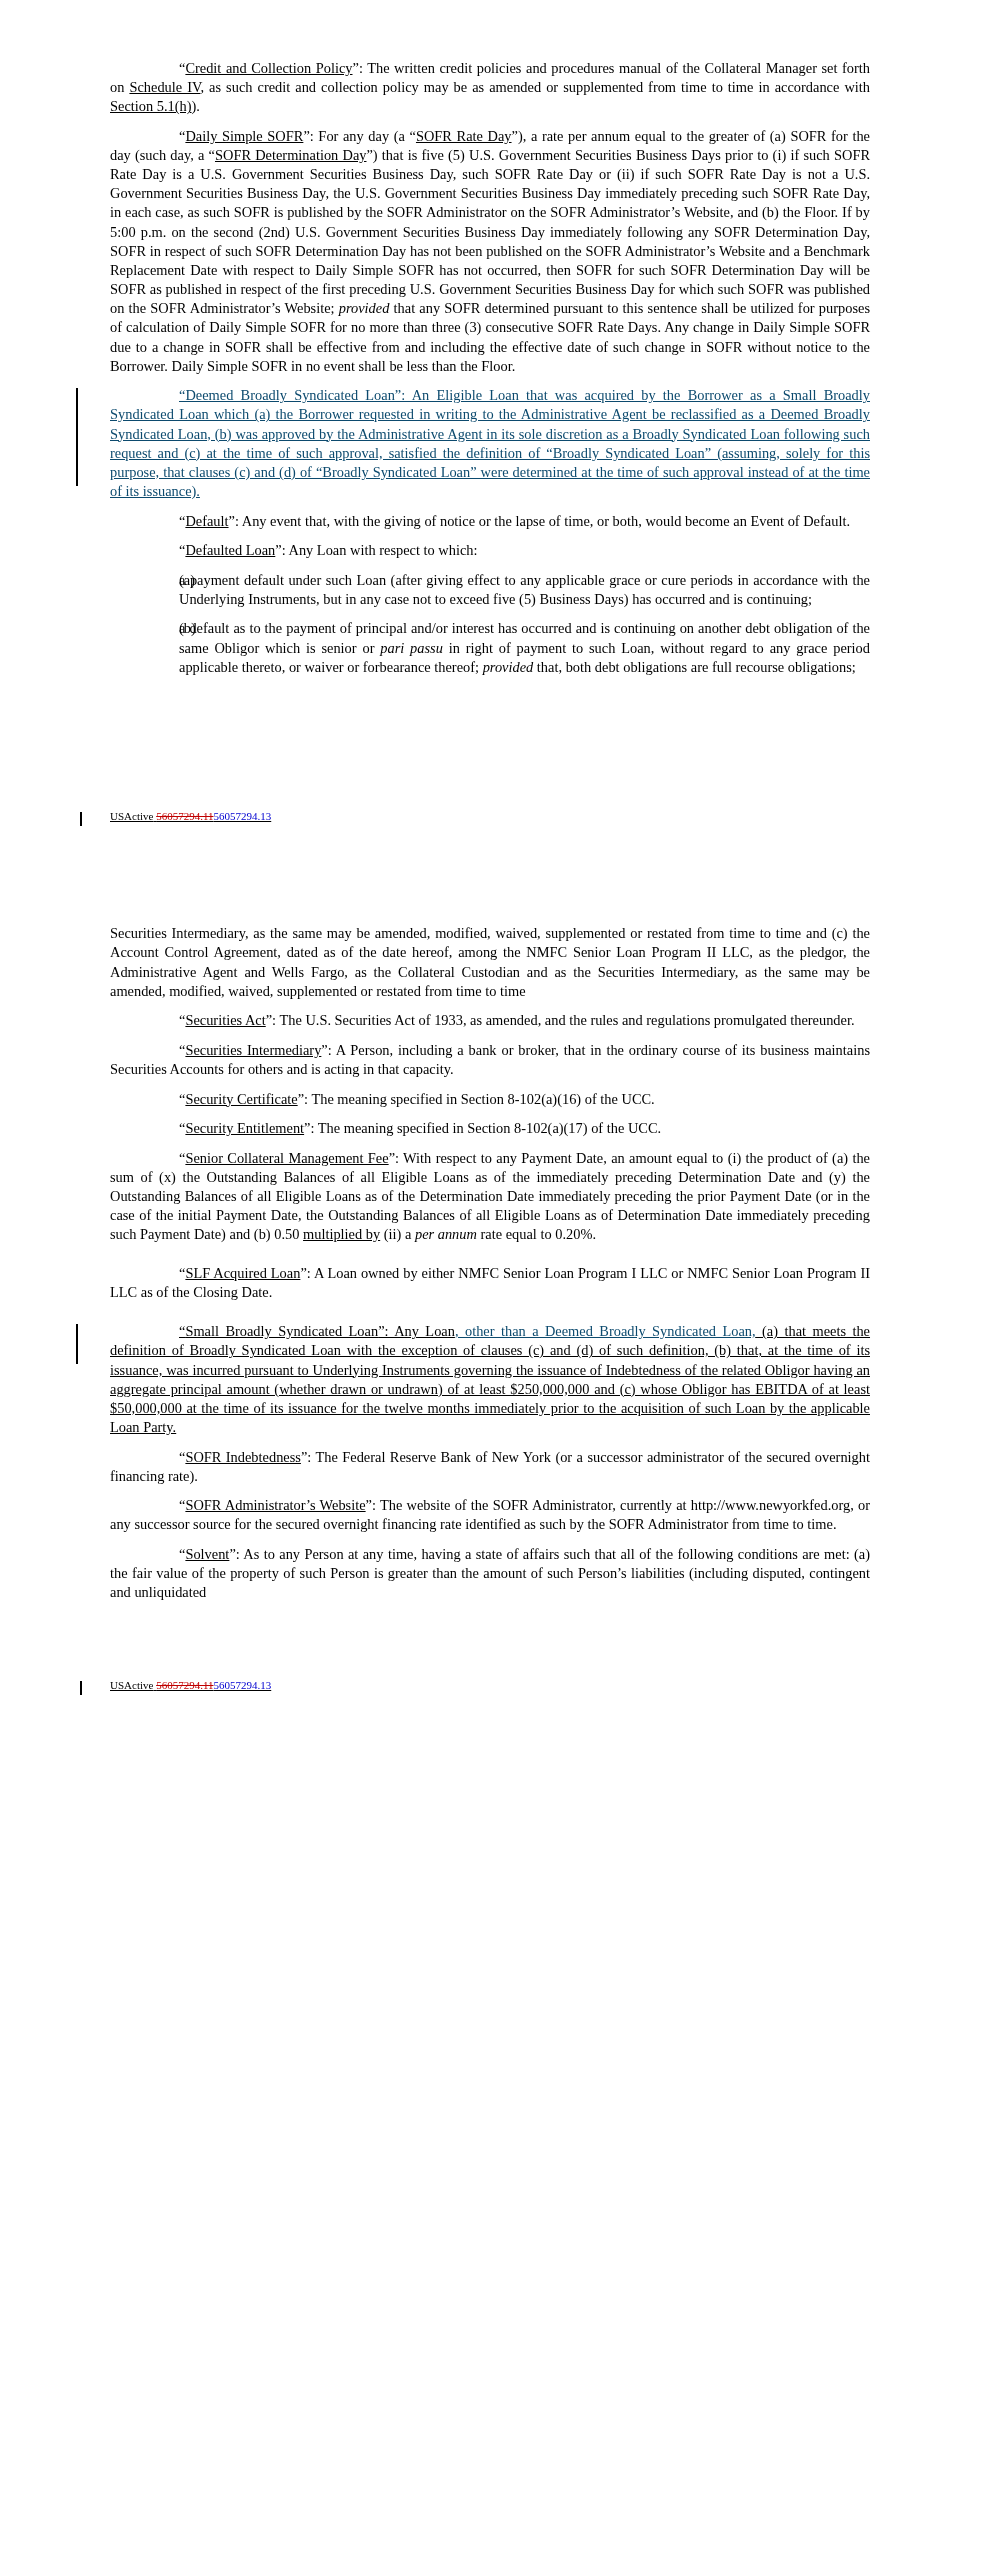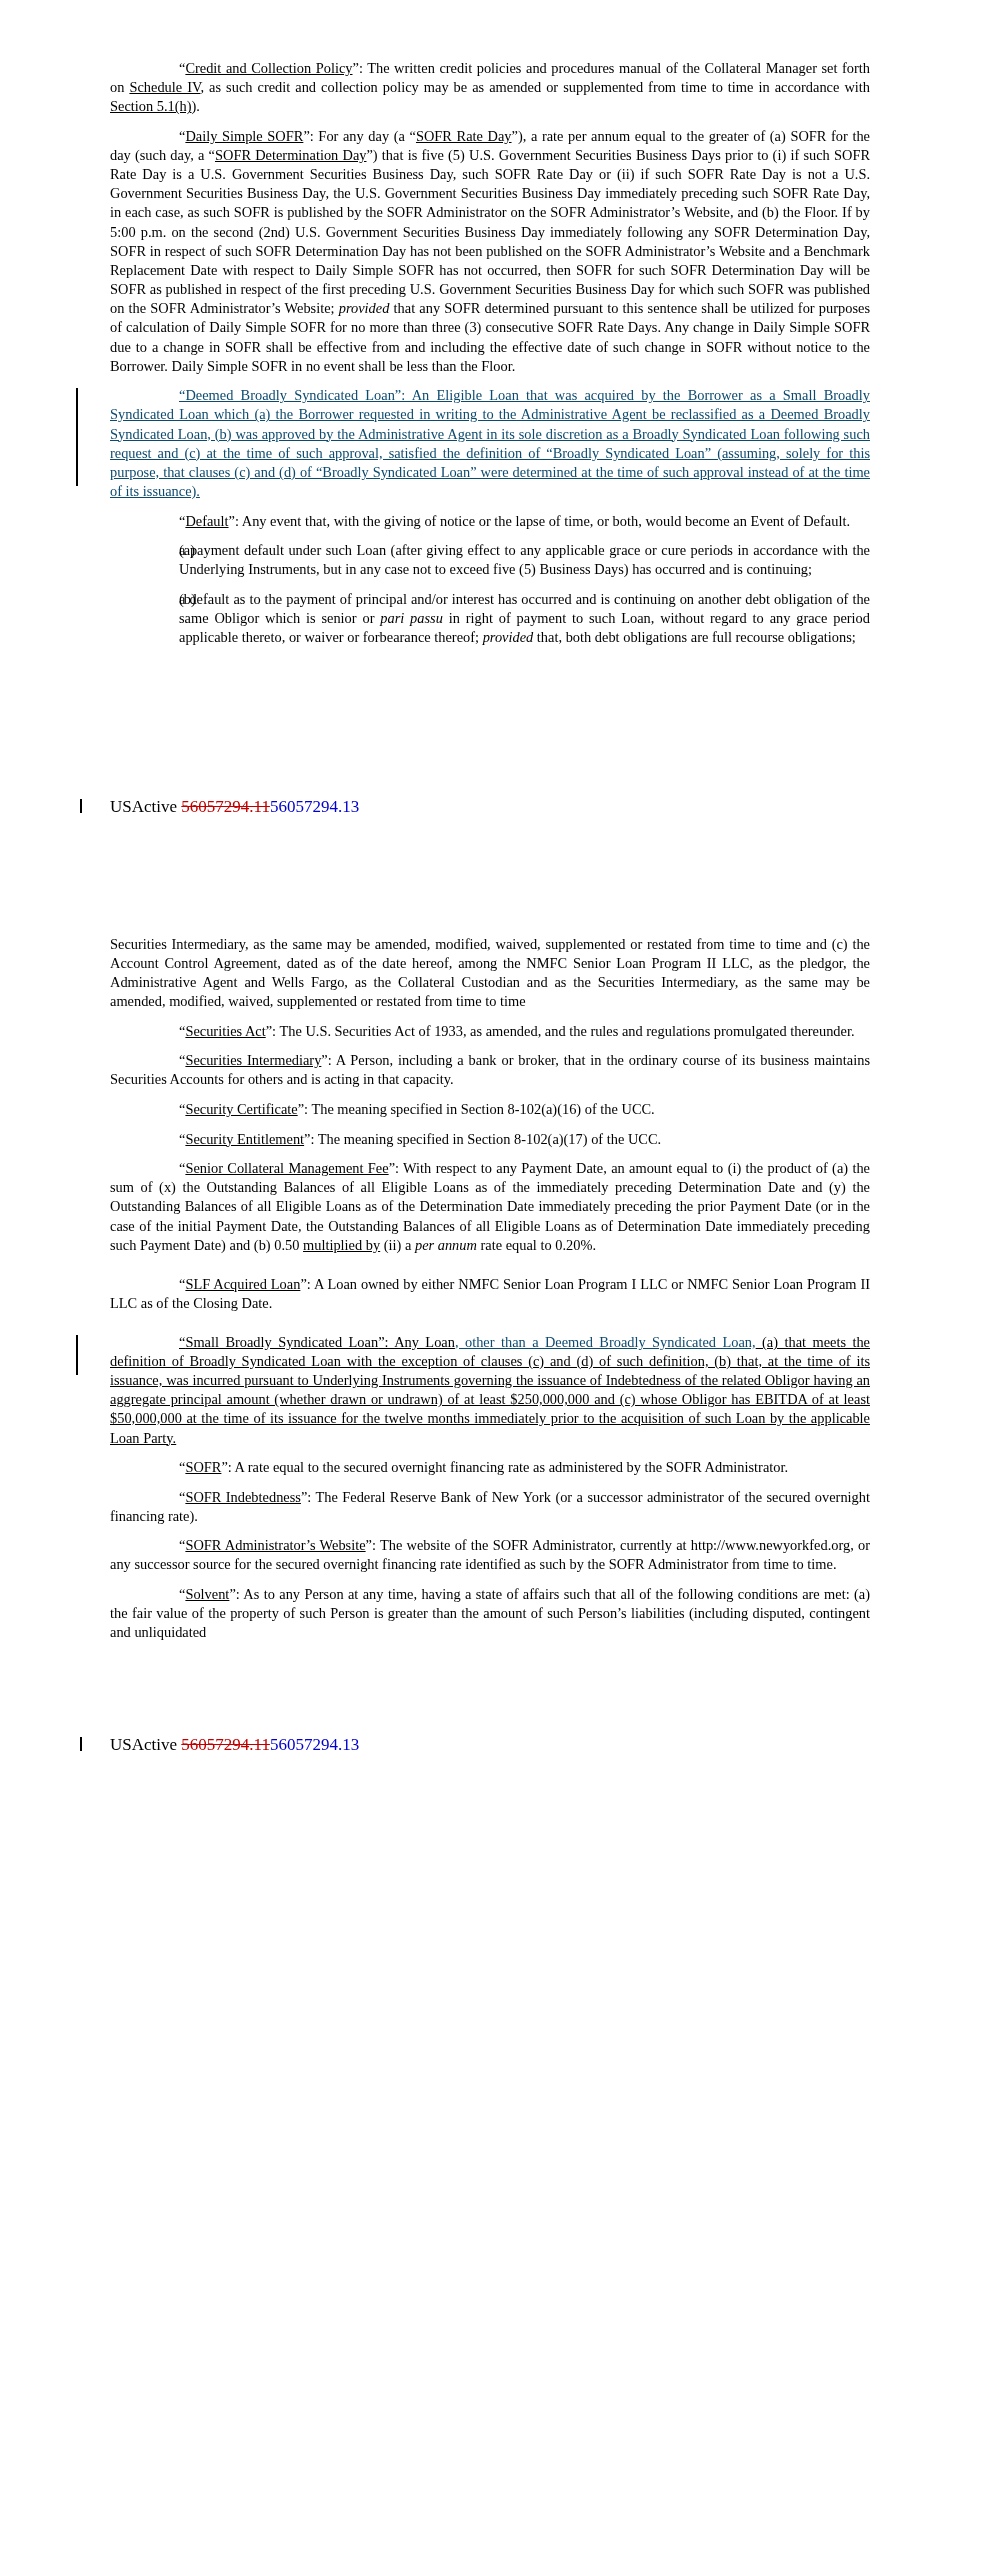--- a/index.html
+++ b/index.html
@@ -45,26 +45,27 @@
   .insplain {
     color: #0000d0;
   }
   .changebar {
     position: absolute;
     left: -34px;
     width: 1.9px;
     background: #000;
   }
   .footer {
-    margin: 16px auto;
+    margin: 0 auto;
     width: 760px;
     position: relative;
     font-family: "Liberation Serif", serif;
-    font-size: 17px;
+    font-size: 11px;
     color: #000;
+    text-decoration: underline;
   }
   .footer .bar {
     position: absolute;
     left: -30px;
     top: 1.9px;
     width: 1.9px;
     height: 14px;
     background: #000;
   }
   .gap-between-pages { height: 102px; }
@@ -98,20 +99,21 @@
     <p class="para"><span>“</span><span class="u">Daily Simple SOFR</span><span>”: For any day (a “</span><span class="u">SOFR Rate Day</span><span>”), a rate per annum equal to the greater of (a) SOFR for the day (such day, a “</span><span class="u">SOFR Determination Day</span><span>”) that is five (5) U.S. Government Securities Business Days prior to (i) if such SOFR Rate Day is a U.S. Government Securities Business Day, such SOFR Rate Day or (ii) if such SOFR Rate Day is not a U.S. Government Securities Business Day, the U.S. Government Securities Business Day immediately preceding such SOFR Rate Day, in each case, as such SOFR is published by the SOFR Administrator on the SOFR Administrator’s Website, and (b) the Floor. If by 5:00 p.m. on the second (2nd) U.S. Government Securities Business Day immediately following any SOFR Determination Day, SOFR in respect of such SOFR Determination Day has not been published on the SOFR Administrator’s Website and a Benchmark Replacement Date with respect to Daily Simple SOFR has not occurred, then SOFR for such SOFR Determination Day will be SOFR as published in respect of the first preceding U.S. Government Securities Business Day for which such SOFR was published on the SOFR Administrator’s Website; </span><span class="ital">provided</span><span> that any SOFR determined pursuant to this sentence shall be utilized for purposes of calculation of Daily Simple SOFR for no more than three (3) consecutive SOFR Rate Days. Any change in Daily Simple SOFR due to a change in SOFR shall be effective from and including the effective date of such change in SOFR without notice to the Borrower. Daily Simple SOFR in no event shall be less than the Floor.</span></p>
 
     <div style="position:relative;">
       <div class="changebar" style="top:1.9px; height:98px;"></div>
       <p class="para"><span class="ins">“Deemed Broadly Syndicated Loan”:  An Eligible Loan that was acquired by the Borrower as a Small Broadly Syndicated Loan which (a) the Borrower requested in writing to the Administrative Agent be reclassified as a Deemed Broadly Syndicated Loan, (b) was approved by the Administrative Agent in its sole discretion as a Broadly Syndicated Loan following such request and (c) at the time of such approval, satisfied the definition of “Broadly Syndicated Loan” (assuming, solely for this purpose, that clauses (c) and (d) of “Broadly Syndicated Loan” were determined at the time of such approval instead of at the time of its issuance).</span></p>
     </div>
 
     <p class="para"><span>“</span><span class="u">Default</span><span>”:  Any event that, with the giving of notice or the lapse of time, or both, would become an Event of Default.</span></p>
 
 
+    <p class="para"><span>“</span><span class="u">Defaulted Loan</span><span>”:  Any Loan with respect to which:</span></p>
 
     <div class="lettered">
       <div class="lbl">(a)</div>
       <div class="bdy"><span>a payment default under such Loan (after giving effect to any applicable grace or cure periods in accordance with the Underlying Instruments, but in any case not to exceed five (5) Business Days) has occurred and is continuing;</span></div>
     </div>
 
     <div class="lettered">
       <div class="lbl">(b)</div>
       <div class="bdy"><span>a default as to the payment of principal and/or interest has occurred and is continuing on another debt obligation of the same Obligor which is senior or </span><span class="ital">pari passu</span><span> in right of payment to such Loan, without regard to any grace period applicable thereto, or waiver or forbearance thereof; </span><span class="ital">provided</span><span> that, both debt obligations are full recourse obligations;</span></div>
     </div>
@@ -147,21 +149,20 @@
 
     <p class="para"><span>“</span><span class="u">SLF Acquired Loan</span><span>”: A Loan owned by  either NMFC Senior Loan Program I LLC or NMFC Senior Loan Program II LLC as of the Closing Date.</span></p>
 
     <div class="spacer-sm"></div>
 
     <div style="position:relative;text-decoration:underline;">
       <div class="changebar" style="top:1.9px; height:40px;"></div>
       <p class="para"><span>“</span><span class="u">Small Broadly Syndicated Loan</span><span>”:  Any Loan</span><span class="ins">, other than a Deemed Broadly Syndicated Loan,</span><span> (a) that meets the definition of Broadly Syndicated Loan with the exception of clauses (c) and (d) of such definition, (b) that, at the time of its issuance, was incurred pursuant to Underlying Instruments governing the issuance of Indebtedness of the related Obligor having an aggregate principal amount (whether drawn or undrawn) of at least $250,000,000 and (c) whose Obligor has EBITDA of at least $50,000,000 at the time of its issuance for the twelve months immediately prior to the acquisition of such Loan by the applicable Loan Party.</span></p>
     </div>
 
-    <p class="para"><span>“</span><span class="u">SOFR</span><span>”: A rate equal to the secured overnight financing rate as administered by the SOFR Administrator.</span></p>
 
     <p class="para"><span>“</span><span class="u">SOFR Indebtedness</span><span>”: The Federal Reserve Bank of New York (or a successor administrator of the secured overnight financing rate).</span></p>
 
     <p class="para"><span>“</span><span class="u">SOFR Administrator’s Website</span><span>”: The website of the SOFR Administrator, currently at http://www.newyorkfed.org, or any successor source for the secured overnight financing rate identified as such by the SOFR Administrator from time to time.</span></p>
 
     <p class="para"><span>“</span><span class="u">Solvent</span><span>”:  As to any Person at any time, having a state of affairs such that all of the following conditions are met:  (a) the fair value of the property of such Person is greater than the amount of such Person’s liabilities (including disputed, contingent and unliquidated</span></p>
 
   </div>
 
   <div style="height:66px;"></div>

